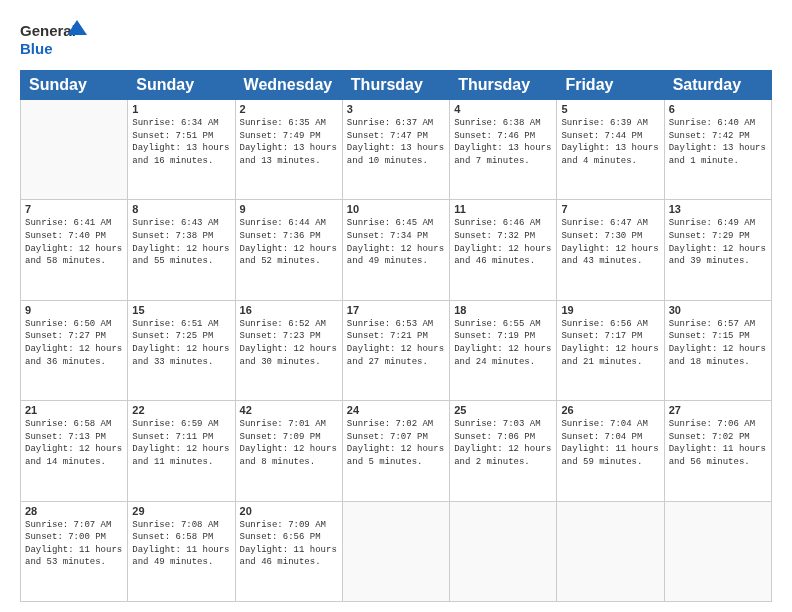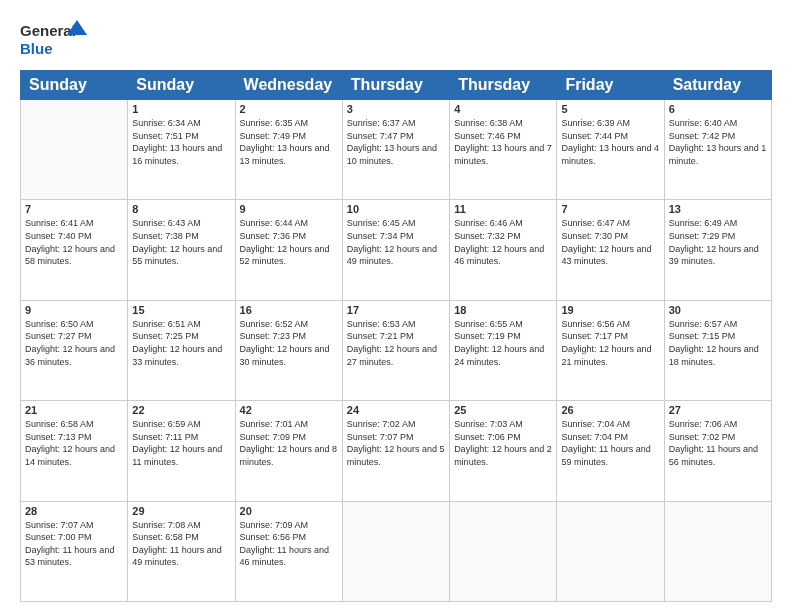--- a/index.html
+++ b/index.html
@@ -68,20 +68,21 @@
     .day-num {
       font-size: 11px;
       font-weight: bold;
       display: block;
       margin-bottom: 2px;
     }
     .day-info {
       font-size: 9px;
       line-height: 1.4;
       color: #333;
+      font-family: Liberation Mono, monospace;
     }
     .empty-cell {
       background: #f9f9f9;
     }
   </style>
 </head>
 <body>
 
 <div class="page">
   <div class="header">

